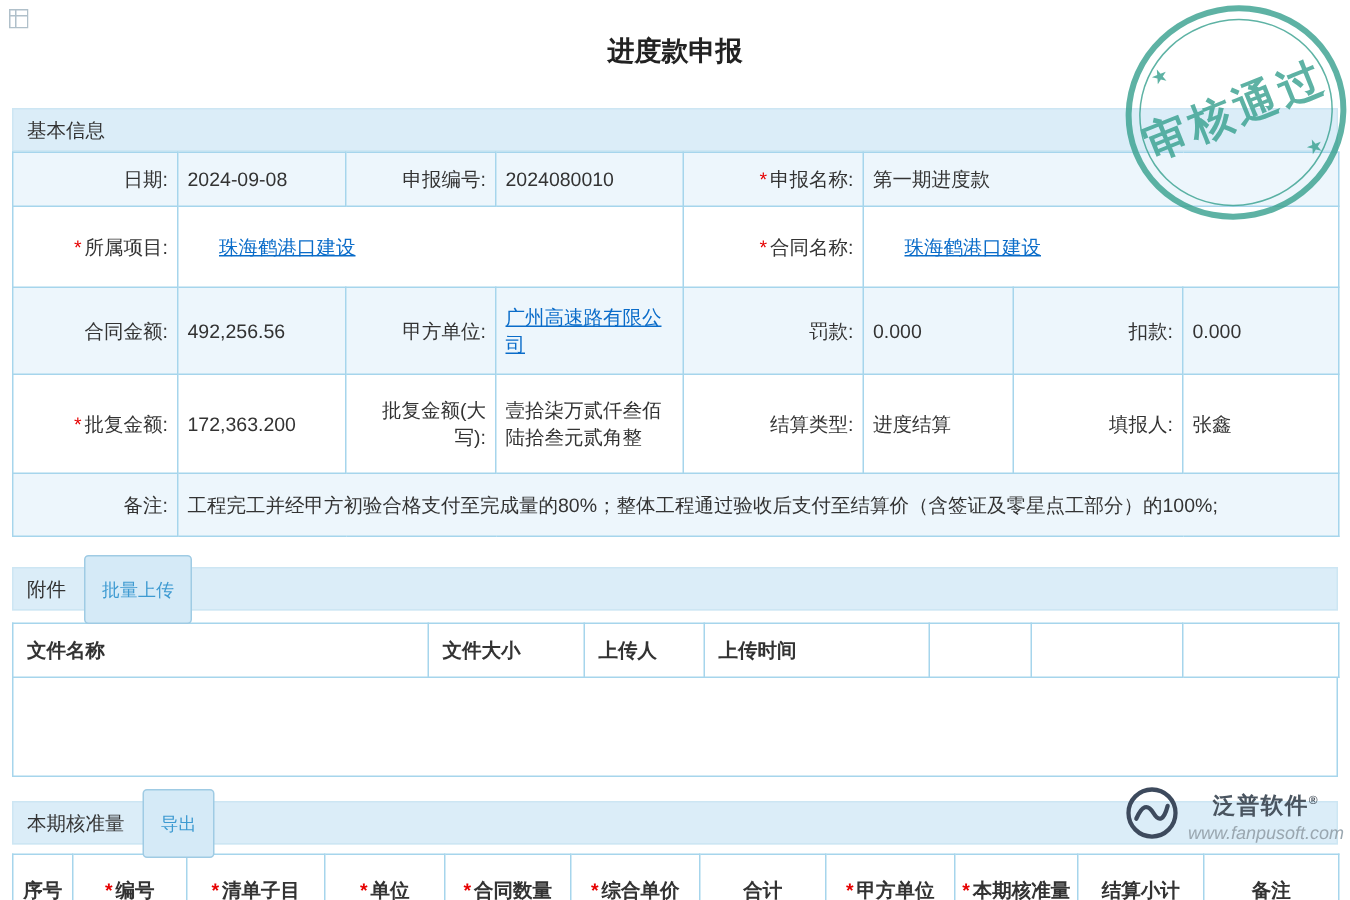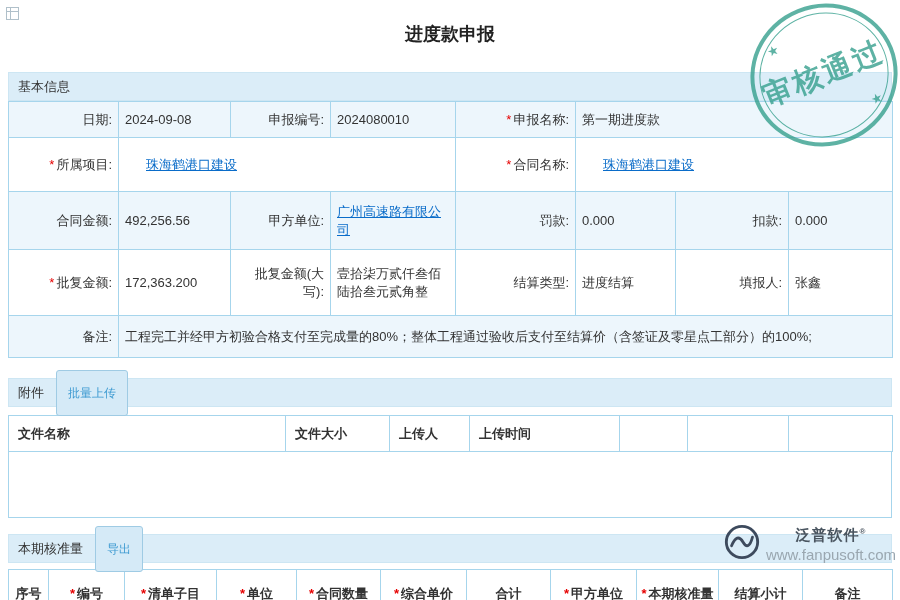--- a/index.html
+++ b/index.html
@@ -45,21 +45,21 @@
   .stamp-text { position:absolute; width:100%; top:50%; left:0; transform:translateY(-52%); text-align:center; font-size:29px; font-weight:bold; color:#36a08e; letter-spacing:3px; font-family:"Liberation Serif","DejaVu Serif",serif; white-space:nowrap; }
   .stamp-star { position:absolute; color:#36a08e; font-size:13px; }
   .stamp-star.s1 { top:22px; left:30px; }
   .stamp-star.s2 { bottom:22px; right:28px; }
 
   
   .brand { position:absolute; top:523px; right:4px; display:flex; align-items:center; gap:5px; z-index:6; }
   .brand-text { text-align:center; }
   .brand-name { font-size:15px; font-weight:bold; color:#4a5560; letter-spacing:1px; white-space:nowrap; }
   .brand-name sup { font-size:8px; }
-  .brand-site { font-size:15px; color:#9aa7b0; margin-top:1px; white-space:nowrap; }
+  .brand-site { font-size:12px; color:#9aa7b0; margin-top:1px; white-space:nowrap;font-style:italic; }
 </style>
 </head>
 <body>
 
 <div class="page">
 
   <span class="app-icon">
     <svg width="13" height="13" viewBox="0 0 13 13">
         <rect x="0.5" y="0.5" width="12" height="12" fill="none" stroke="#8fa6b5"></rect>
         <line x1="0.5" y1="4.5" x2="12.5" y2="4.5" stroke="#8fa6b5"></line>

